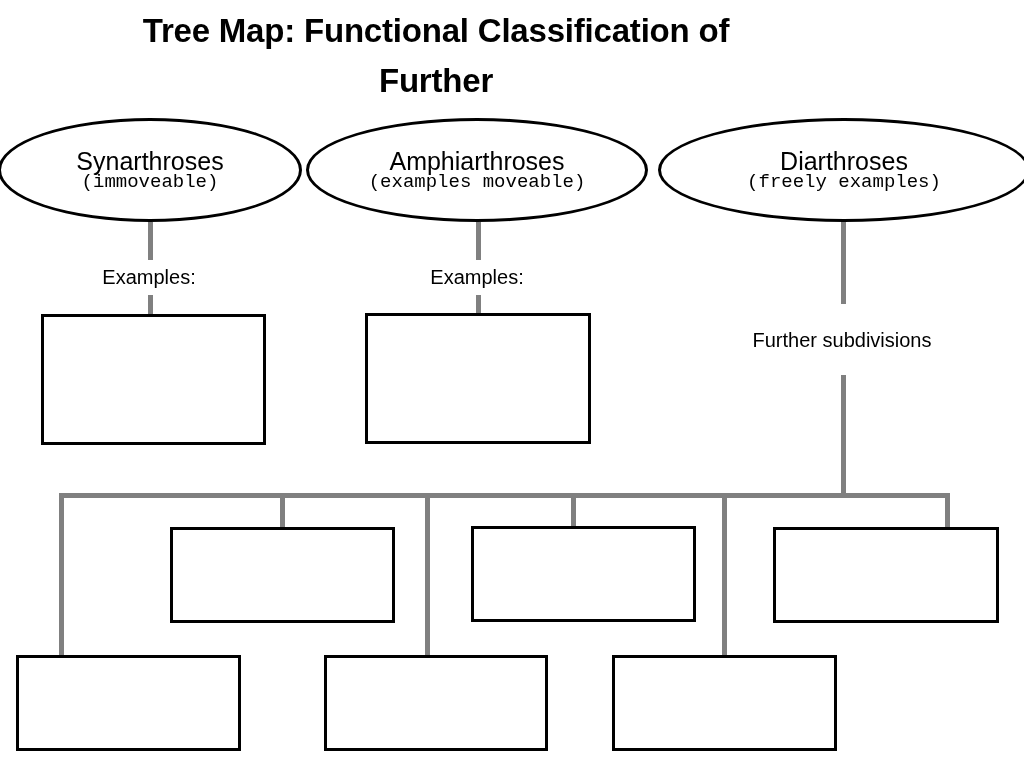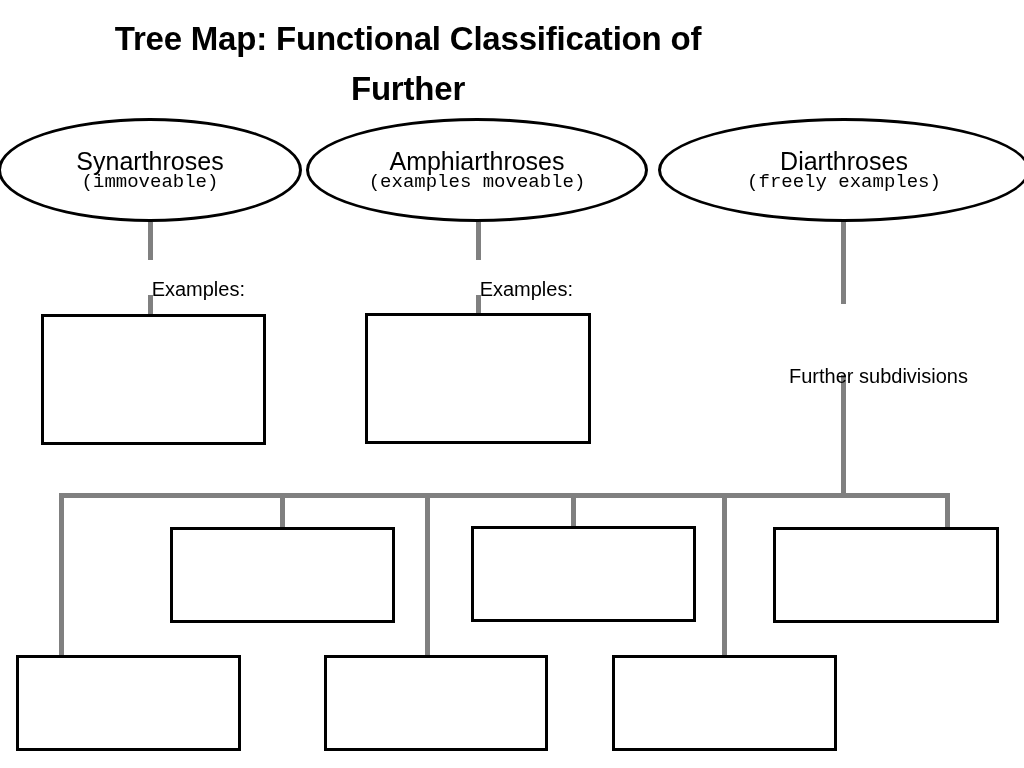--- a/index.html
+++ b/index.html
@@ -18,27 +18,28 @@
     position: relative;
     width: 1024px;
     height: 768px;
     background: #ffffff;
   }
 
   
   #title {
     position: absolute;
     left: 0;
-    top: 14px;
+    top: 6px;
     width: 816px;
     text-align: center;
     font-size: 33px;
     font-weight: bold;
     line-height: 50px;
     letter-spacing: -0.2px;
+    padding-left: 28px;
   }
 
   
   .ellipse {
     position: absolute;
     border: 3px solid #000000;
     border-radius: 50%;
     background: #ffffff;
     box-sizing: border-box;
     display: flex;
@@ -65,23 +66,22 @@
     border: 3px solid #000000;
     background: #ffffff;
     box-sizing: border-box;
   }
 
   
   .caption {
     position: absolute;
     font-size: 20px;
     line-height: 27px;
-    text-align: right;
+    text-align: center;
     white-space: pre-line;
-    margin-top: 12px;
   }
 
   
   .conn-v {
     position: absolute;
     width: 5px;
     background: #808080;
   }
   .conn-h {
     position: absolute;
@@ -120,21 +120,21 @@
   <div class="conn-v" style="left:476px; top:222px; height:38px;"></div>
   <div class="conn-v" style="left:476px; top:295px; height:22px;"></div>
 
   <div class="conn-v" style="left:841px; top:222px; height:82px;"></div>
   <div class="conn-v" style="left:841px; top:375px; height:121px;"></div>
 
   <div class="caption" style="left:53px; top:264px; width:192px;">Examples:</div>
 
   <div class="caption" style="left:381px; top:264px; width:192px;">Examples:</div>
 
-  <div class="caption" style="left:716px; top:324px; width:252px;">
+  <div class="caption" style="left:716px; top:300px; width:252px;">
     <div>Further subdivisions</div>
   </div>
 
   <div class="node-box" style="left:41px; top:314px; width:225px; height:131px;"></div>
 
   <div class="node-box" style="left:365px; top:313px; width:226px; height:131px;"></div>
 
   <div class="conn-h" style="left:59px; top:493px; width:891px;"></div>
 
   <div class="conn-v" style="left:59px; top:493px; height:164px;"></div>

